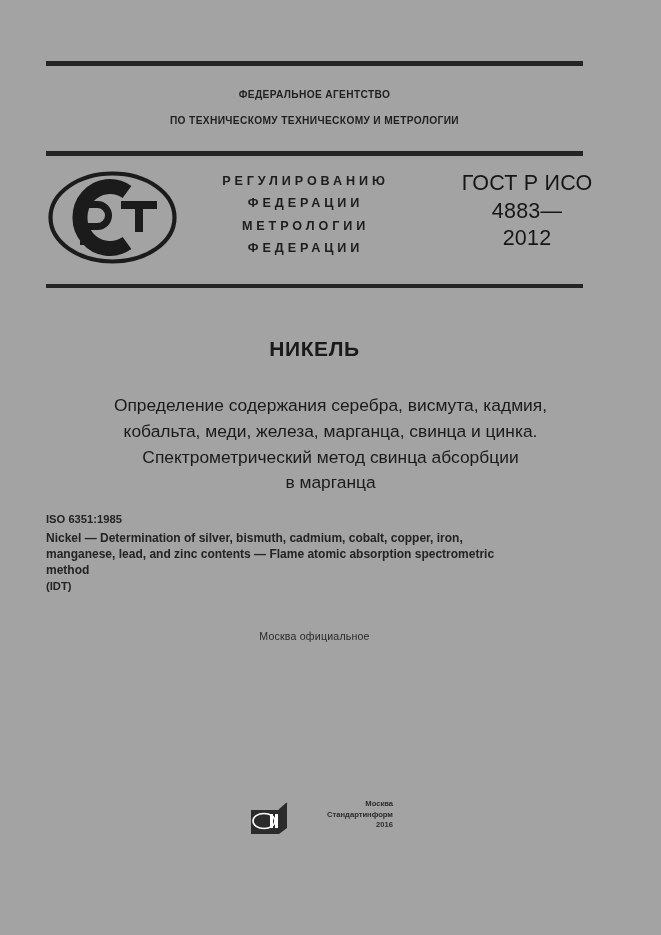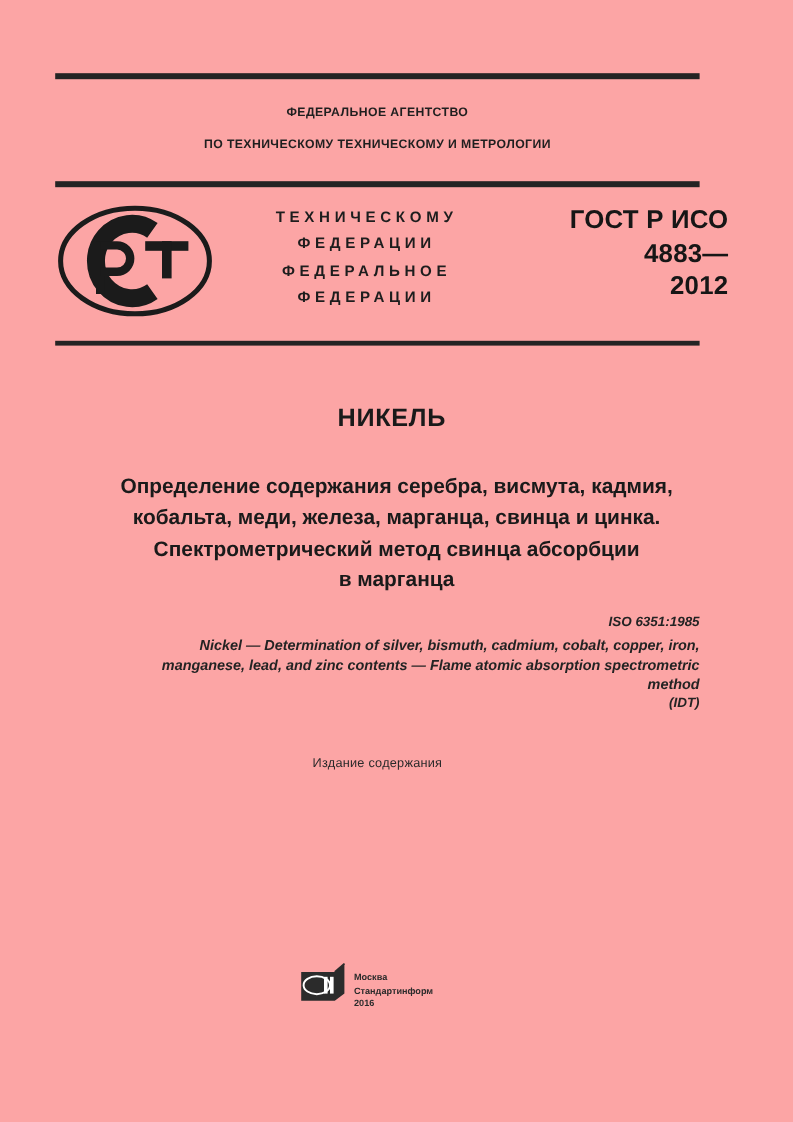--- a/index.html
+++ b/index.html
@@ -10,21 +10,21 @@
   body {
     font-family: "Liberation Sans", sans-serif;
     color: #1b1b1b;
     -webkit-font-smoothing: antialiased;
   }
   .page {
     position: relative;
     width: 661px;
     height: 935px;
     margin: 0 auto;
-    background: #fca5a5;
+    background: #a3a3a3;
     overflow: hidden;
   }
 
   
   .rule {
     position: absolute;
     left: 46px;
     width: 537px;
     background: #242424;
   }
@@ -68,62 +68,61 @@
     line-height: 22.3px;
     color: #1d1d1d;
   }
   .natstd div { white-space: nowrap; }
 
   .gostnum {
     position: absolute;
     left: 447px;
     top: 170px;
     width: 160px;
-    text-align: right;
+    text-align: center;
     font-size: 21.5px;
-    font-weight: 700;
+    font-weight: 400;
     line-height: 27.5px;
     letter-spacing: 0.2px;
     color: #161616;
   }
 
   
   .doc-title {
     position: absolute;
-    left: 58px;
+    left: 46px;
     top: 337px;
     width: 537px;
     text-align: center;
     font-size: 21px;
     font-weight: 700;
     letter-spacing: 0.6px;
     color: #1a1a1a;
   }
   .doc-subtitle {
     position: absolute;
     left: 33px;
     top: 393px;
     width: 595px;
     text-align: center;
     font-size: 17.4px;
-    font-weight: 700;
+    font-weight: 400;
     line-height: 25.8px;
     color: #1a1a1a;
   }
   .doc-subtitle div { white-space: nowrap; }
 
   
   .iso-block {
     position: absolute;
     left: 46px;
     top: 513px;
     width: 537px;
-    text-align: right;
+    text-align: left;
     color: #232323;
-    font-style: italic;
   }
   .iso-ref {
     font-size: 11.2px;
     font-weight: 700;
     margin-bottom: 5px;
   }
   .iso-en {
     font-size: 12px;
     font-weight: 700;
     line-height: 16.2px;
@@ -159,23 +158,23 @@
     position: absolute;
     left: 6px;
     top: 2px;
     width: 42px;
     height: 38px;
   }
   .imprint-logo svg { display: block; width: 42px; height: 38px; }
   .imprint-text {
     position: absolute;
     left: 52px;
-    top: 11px;
+    top: 0;
     width: 98px;
-    text-align: left;
+    text-align: right;
     font-size: 7.6px;
     font-weight: 700;
     line-height: 10.6px;
     color: #2b2b2b;
   }
 </style>
 </head>
 <body>
 
 <div class="page">
@@ -195,23 +194,23 @@
 
       <rect x="33" y="33" width="7" height="44" fill="#1b1b1b"></rect>
       <path d="M36.5 36.5 h14 a11 11 0 0 1 0 22 h-14" fill="none" stroke="#1b1b1b" stroke-width="7"></path>
 
       <rect x="74" y="33" width="36" height="8" fill="#1b1b1b"></rect>
       <rect x="88" y="33" width="8" height="31" fill="#1b1b1b"></rect>
     </svg>
   </div>
 
   <div class="natstd">
-    <div>ТЕХНИЧЕСКОМУ</div>
+    <div>РЕГУЛИРОВАНИЮ</div>
     <div>ФЕДЕРАЦИИ</div>
-    <div>ФЕДЕРАЛЬНОЕ</div>
+    <div>МЕТРОЛОГИИ</div>
     <div>ФЕДЕРАЦИИ</div>
   </div>
 
   <div class="gostnum">
     <div>ГОСТ Р ИСО</div>
     <div>4883—</div>
     <div>2012</div>
   </div>
 
   <div class="rule rule-bottom"></div>
@@ -228,21 +227,21 @@
   <div class="iso-block">
     <div class="iso-ref">ISO 6351:1985</div>
     <div class="iso-en">
       <div>Nickel — Determination of silver, bismuth, cadmium, cobalt, copper, iron,</div>
       <div>manganese, lead, and zinc contents — Flame atomic absorption spectrometric</div>
       <div>method</div>
     </div>
     <div class="iso-idt">(IDT)</div>
   </div>
 
-  <div class="official">Издание содержания</div>
+  <div class="official">Москва официальное</div>
 
   <div class="imprint">
     <div class="imprint-logo">
       <svg viewBox="0 0 42 38" xmlns="http://www.w3.org/2000/svg">
         <path d="M2 9 H30 L38 2 V27 L30 33 H2 Z" fill="#2b2b2b"></path>
         <ellipse cx="15" cy="20" rx="11" ry="7.5" fill="none" stroke="#ffffff" stroke-width="1.6"></ellipse>
         <rect x="21" y="13" width="3" height="14" fill="#ffffff"></rect>
         <rect x="26" y="13" width="3" height="14" fill="#ffffff"></rect>
         <path d="M30 9 L38 2" fill="none" stroke="#2b2b2b" stroke-width="1.4"></path>
       </svg>

